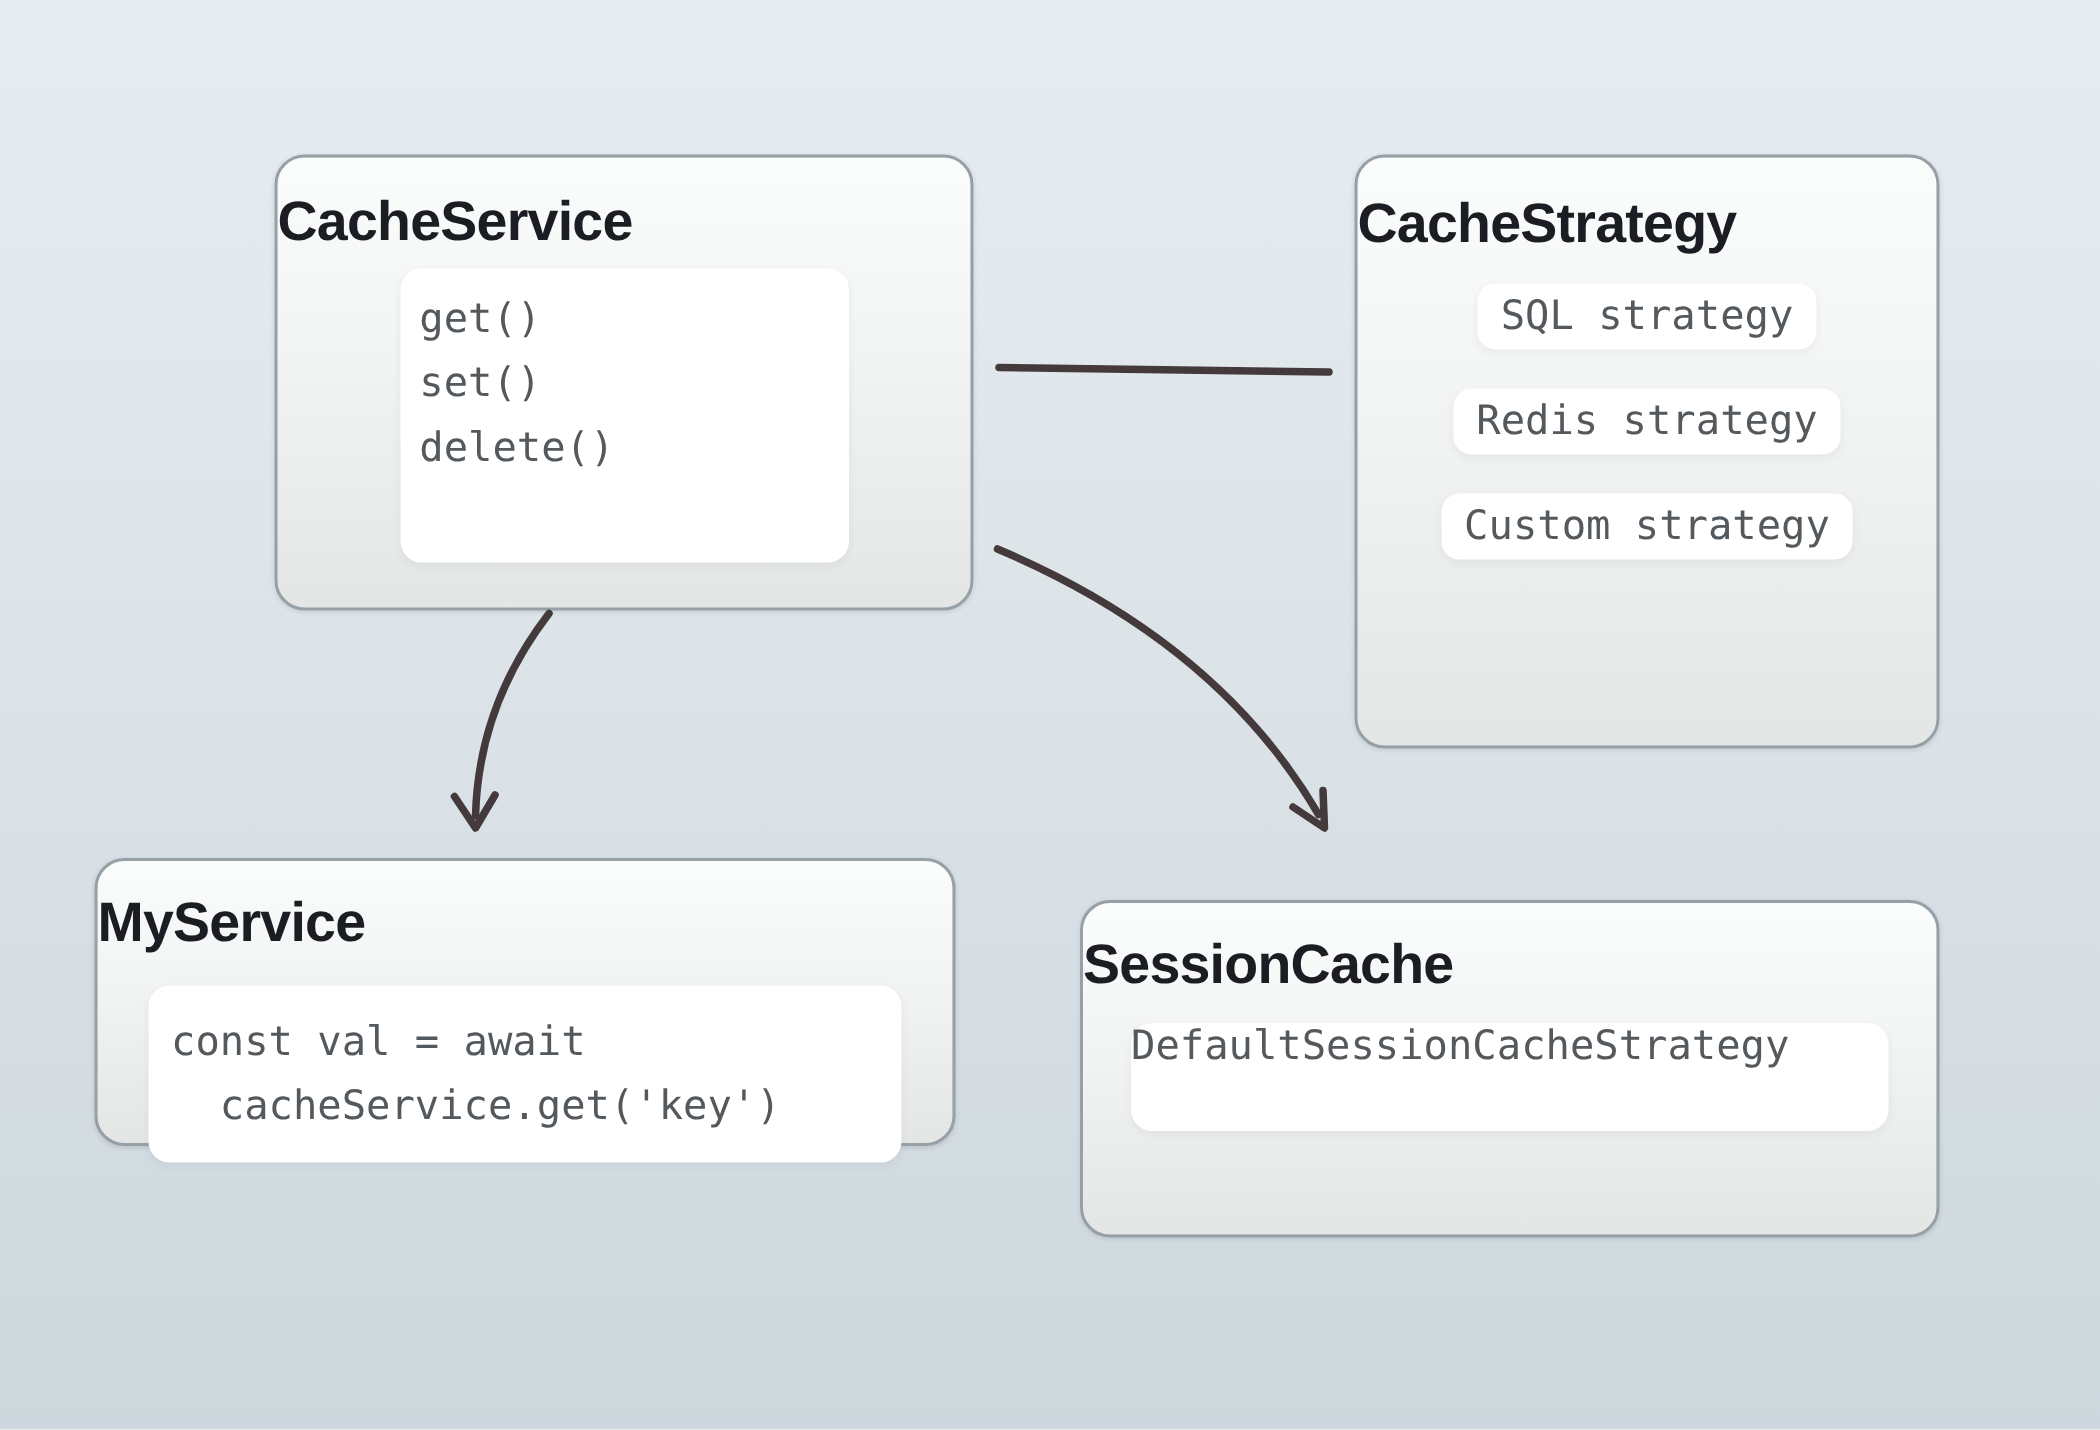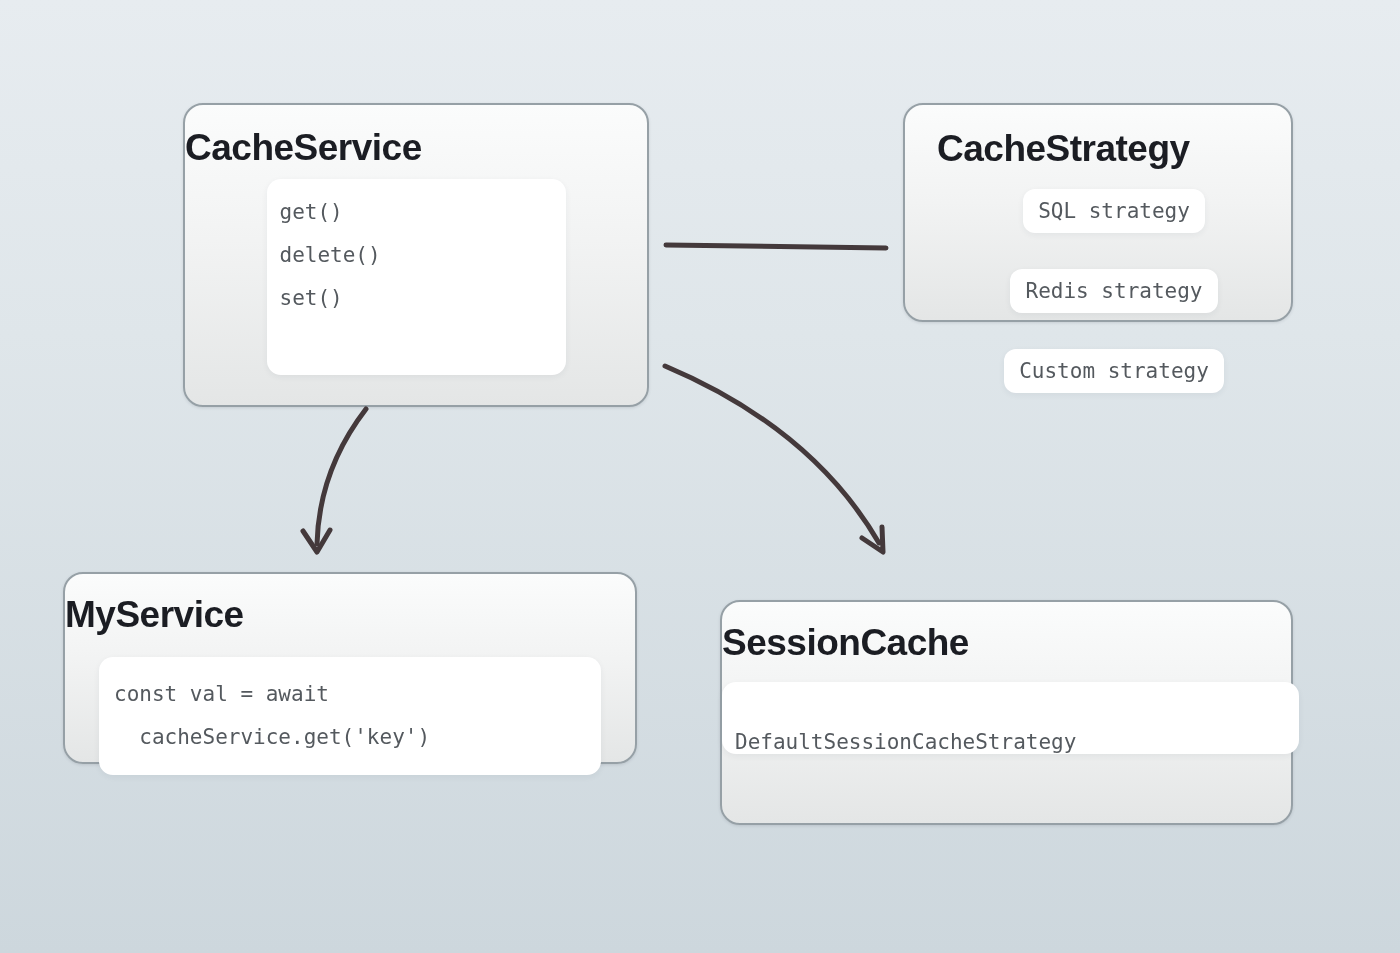--- a/index.html
+++ b/index.html
@@ -38,30 +38,30 @@
     letter-spacing: -0.5px;
     color: var(--title-text);
   }
   .panel {
     background: var(--panel-fill);
     border-radius: 14px;
     box-shadow: 0 2px 6px rgba(40,50,60,.06);
   }
   .code-line, .pill, .value-line {
     font-family: "DejaVu Sans Mono", "Liberation Mono", monospace;
-    font-size: 21px;
+    font-size: 27px;
     color: var(--code-text);
     white-space: pre;
   }
   .code-line { line-height: 43px; }
   .pill-stack {
     display: flex;
     flex-direction: column;
     align-items: center;
-    gap: 36px;
+    gap: 26px;
     margin-top: 18px;
   }
   .pill {
     background: var(--panel-fill);
     border-radius: 12px;
     padding: 7px 15px;
     line-height: 30px;
     box-shadow: 0 2px 6px rgba(40,50,60,.06);
   }
   .edges-layer {
@@ -77,45 +77,45 @@
     fill: none;
   }
 </style>
 </head>
 <body>
 
 <div class="node" style="left:183px; top:103px; width:466px; height:304px;">
   <div class="node-title" style="margin-top:21px;">CacheService</div>
   <div class="panel" style="margin:9px auto 0; width:299px; height:196px; padding:12px 0 12px 13px;">
     <div class="code-line">get()</div>
+    <div class="code-line">set()</div>
     <div class="code-line">delete()</div>
-    <div class="code-line">set()</div>
   </div>
 </div>
 
-<div class="node" style="left:903px; top:103px; width:390px; height:219px;padding-left:32px;">
+<div class="node" style="left:903px; top:103px; width:390px; height:396px;">
   <div class="node-title" style="margin-top:22px;">CacheStrategy</div>
   <div class="pill-stack">
     <div class="pill">SQL strategy</div>
     <div class="pill">Redis strategy</div>
     <div class="pill">Custom strategy</div>
   </div>
 </div>
 
 <div class="node" style="left:63px; top:572px; width:574px; height:192px;">
   <div class="node-title" style="margin-top:19px;">MyService</div>
   <div class="panel" style="margin:20px auto 0; width:502px; height:118px; padding:16px 0 0 15px;">
     <div class="code-line">const val = await</div>
     <div class="code-line">  cacheService.get('key')</div>
   </div>
 </div>
 
 <div class="node" style="left:720px; top:600px; width:573px; height:225px;">
   <div class="node-title" style="margin-top:19px;">SessionCache</div>
-  <div class="panel" style="margin:17px auto 0; width:577px; height:72px; padding-left:13px; display:flex; align-items:flex-end;">
+  <div class="panel" style="margin:17px auto 0; width:505px; height:72px; display:flex; align-items:flex-start;">
     <div class="value-line">DefaultSessionCacheStrategy</div>
   </div>
 </div>
 
 <svg class="edges-layer" width="1400" height="953" viewBox="0 0 1400 953">
 
   <path class="edge" d="M 666 245 L 886 248"></path>
 
   <g>
     <path class="edge" d="M 366 409 Q 319 470 317 544"></path>

